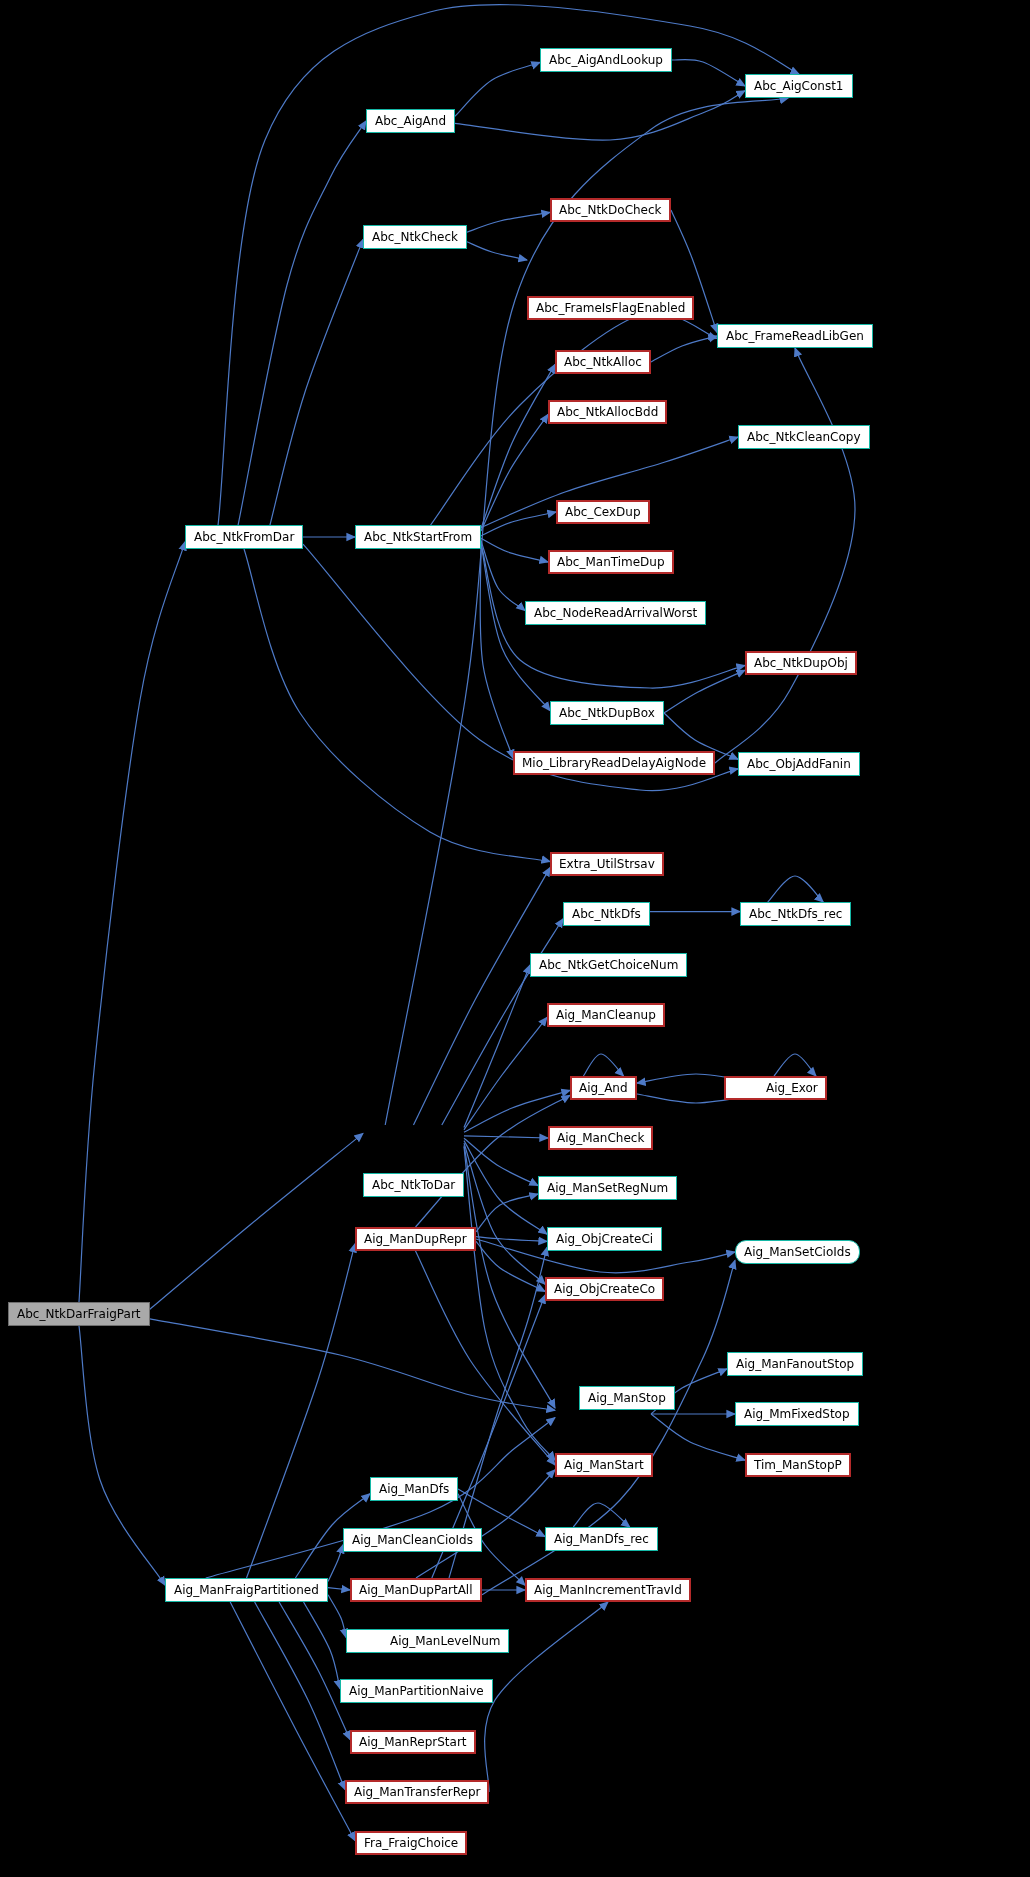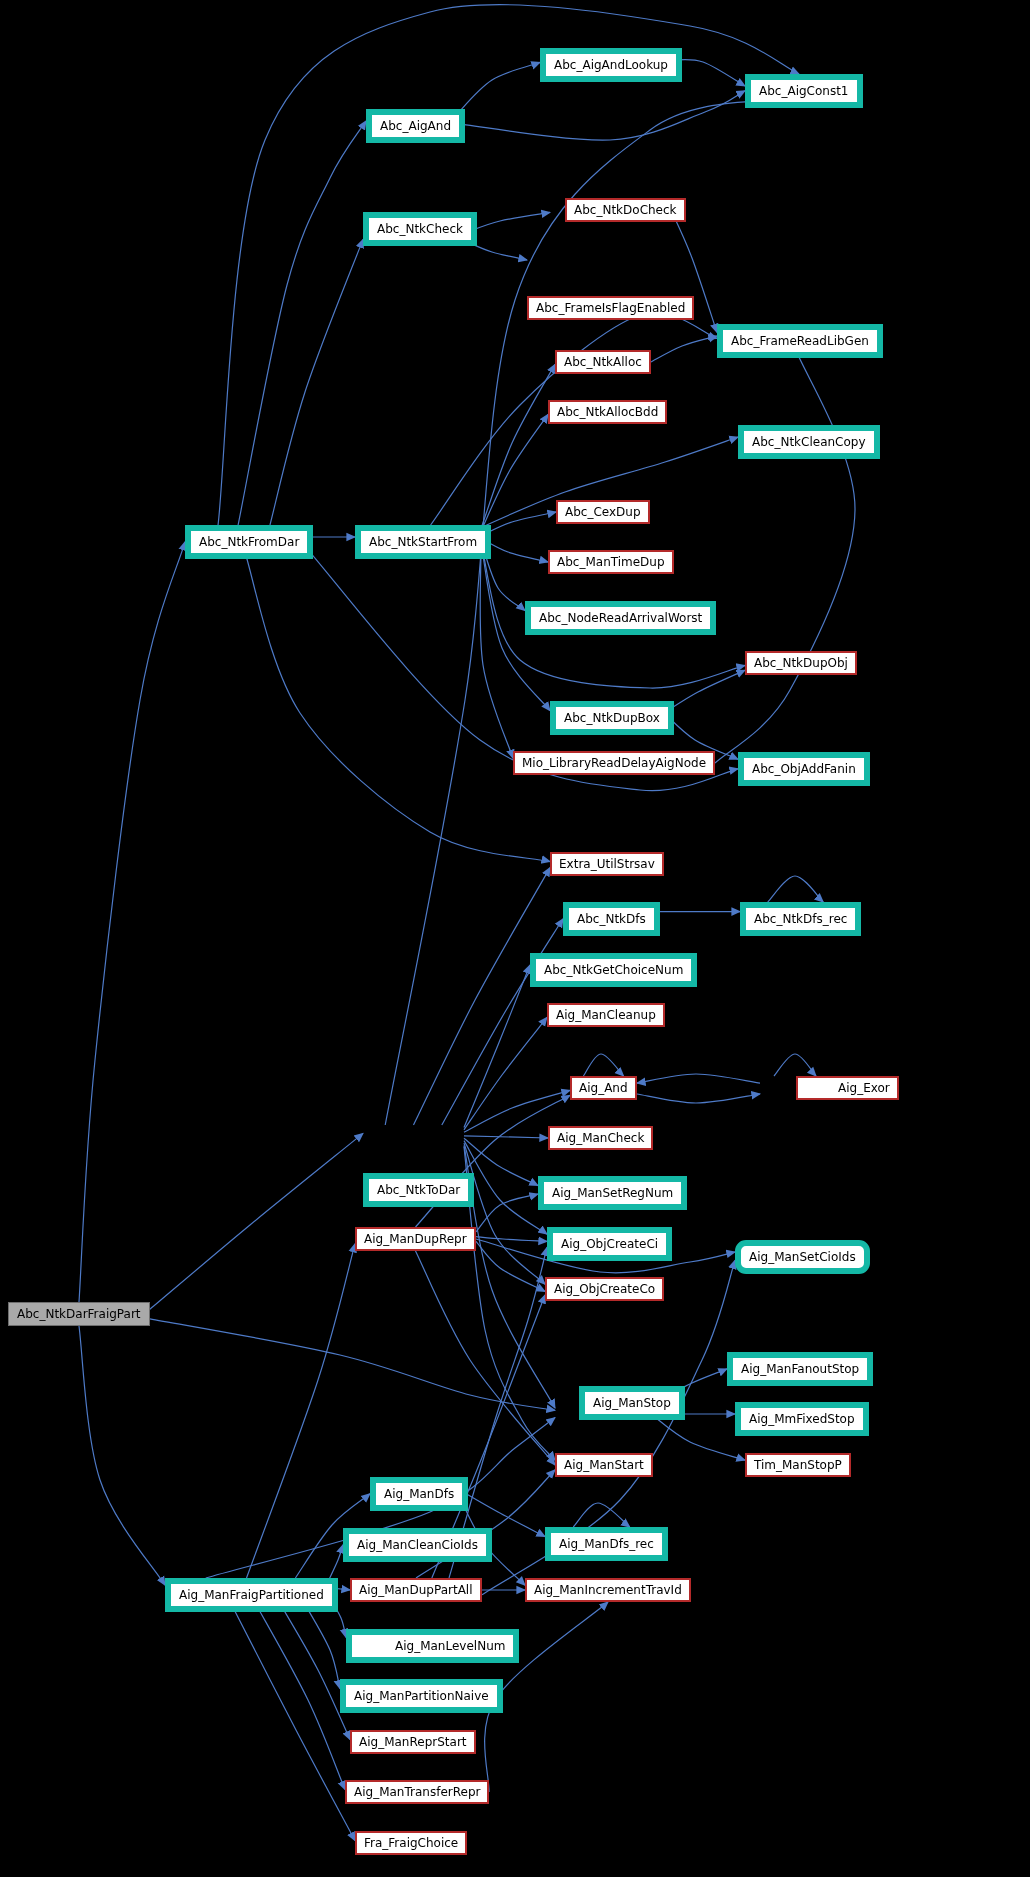--- a/index.html
+++ b/index.html
@@ -10,21 +10,21 @@
     position:relative;
     overflow:hidden;
   }
   #canvas{position:absolute;left:0;top:0;width:1030px;height:1877px;}
   #edge-layer{position:absolute;left:0;top:0;z-index:1;pointer-events:none;}
   .edge{fill:none;stroke:var(--edge,#4e7ac7);stroke-width:1.2;}
   .arrowhead{fill:var(--edge,#4e7ac7);}
   .node{
     position:absolute;z-index:2;box-sizing:border-box;
     background:var(--node-bg,#fff);
-    border:6px solid #14b8a6;
+    border:1px solid #14b8a6;
     color:#000;
     font-size:12px;line-height:15px;
     padding:4px 8px 3px 8px;
     white-space:nowrap;text-align:center;
     cursor:pointer;
   }
   .node.red{border:2px solid var(--red,#b42a2a);padding:3px 7px 2px 7px;}
   .node.root{background:var(--root-bg,#a9a9a9);border:1px solid #6e6e6e;}
 </style>
 </head>
@@ -111,43 +111,43 @@
       <path d="M482 1594.8 C505.0 1579.0,583.3 1539.1,620 1500 C656.7 1460.9,682.8 1399.9,702 1360 C721.2 1320.1,729.5 1277.0,735 1260.4" class="edge" marker-end="url(#arrow)"></path>
       <path d="M489 1792 C490.0 1776.7,475.2 1731.7,495 1700 C514.8 1668.3,589.2 1618.3,608 1602" class="edge" marker-end="url(#arrow)"></path>
       <path d="M651 1414 C656.2 1409.7,669.3 1395.5,682 1388 C694.7 1380.5,719.5 1372.0,727 1368.8" class="edge" marker-end="url(#arrow)"></path>
       <path d="M651 1414 L735 1414" class="edge" marker-end="url(#arrow)"></path>
       <path d="M651 1414 C657.5 1418.7,674.3 1434.3,690 1442 C705.7 1449.7,735.8 1457.2,745 1460.2" class="edge" marker-end="url(#arrow)"></path>
     </svg>
 
 <div class="node normal" style="left: 540px; top: 48px;">Abc_AigAndLookup</div>
     <div class="node normal" style="left: 745px; top: 74px;">Abc_AigConst1</div>
     <div class="node normal" style="left: 366px; top: 109px;">Abc_AigAnd</div>
-    <div class="node red" style="left: 550px; top: 198px; margin-left: 15px;">Abc_NtkDoCheck</div>
-    <div class="node normal" style="left: 363px; top: 212px;">Abc_NtkCheck</div>
+    <div class="node red" style="left: 550px; top: 198px;">Abc_NtkDoCheck</div>
+    <div class="node normal" style="left: 363px; top: 225px;">Abc_NtkCheck</div>
     <div class="node red" style="left: 527px; top: 248px; margin-top: 48px;">Abc_FrameIsFlagEnabled</div>
     <div class="node normal" style="left: 717px; top: 324px;">Abc_FrameReadLibGen</div>
     <div class="node red" style="left: 555px; top: 350px;">Abc_NtkAlloc</div>
     <div class="node red" style="left: 548px; top: 400px;">Abc_NtkAllocBdd</div>
     <div class="node normal" style="left: 738px; top: 425px;">Abc_NtkCleanCopy</div>
     <div class="node red" style="left: 556px; top: 500px;">Abc_CexDup</div>
     <div class="node normal" style="left: 185px; top: 525px;">Abc_NtkFromDar</div>
     <div class="node normal" style="left: 355px; top: 525px;">Abc_NtkStartFrom</div>
     <div class="node red" style="left: 548px; top: 550px;">Abc_ManTimeDup</div>
     <div class="node normal" style="left: 525px; top: 601px;">Abc_NodeReadArrivalWorst</div>
     <div class="node red" style="left: 745px; top: 651px;">Abc_NtkDupObj</div>
     <div class="node normal" style="left: 550px; top: 701px;">Abc_NtkDupBox</div>
     <div class="node red" style="left: 513px; top: 751px;">Mio_LibraryReadDelayAigNode</div>
     <div class="node normal" style="left: 738px; top: 752px;">Abc_ObjAddFanin</div>
     <div class="node red" style="left: 550px; top: 852px;">Extra_UtilStrsav</div>
     <div class="node normal" style="left: 563px; top: 902px;">Abc_NtkDfs</div>
     <div class="node normal" style="left: 740px; top: 902px;">Abc_NtkDfs_rec</div>
     <div class="node normal" style="left: 530px; top: 953px;">Abc_NtkGetChoiceNum</div>
     <div class="node red" style="left: 547px; top: 1003px;">Aig_ManCleanup</div>
     <div class="node red" style="left: 570px; top: 1076px;">Aig_And</div>
-    <div class="node red" style="left: 796px; top: 1076px; padding-left: 40px;">Aig_Exor</div>
+    <div class="node red" style="left: 724px; top: 1076px; padding-left: 40px;">Aig_Exor</div>
     <div class="node normal" style="left: 363px; top: 1125px; margin-top: 48px;">Abc_NtkToDar</div>
     <div class="node red" style="left: 548px; top: 1126px;">Aig_ManCheck</div>
     <div class="node normal" style="left: 538px; top: 1176px;">Aig_ManSetRegNum</div>
     <div class="node red" style="left: 355px; top: 1227px;">Aig_ManDupRepr</div>
     <div class="node normal" style="left: 547px; top: 1227px;">Aig_ObjCreateCi</div>
     <div class="node normal" style="left: 735px; top: 1240px; border-radius: 11px;">Aig_ManSetCioIds</div>
     <div class="node red" style="left: 545px; top: 1277px;">Aig_ObjCreateCo</div>
     <div class="node root" style="left: 8px; top: 1302px;">Abc_NtkDarFraigPart</div>
     <div class="node normal" style="left: 727px; top: 1352px;">Aig_ManFanoutStop</div>
     <div class="node normal" style="left: 555px; top: 1386px; margin-left: 24px;">Aig_ManStop</div>

